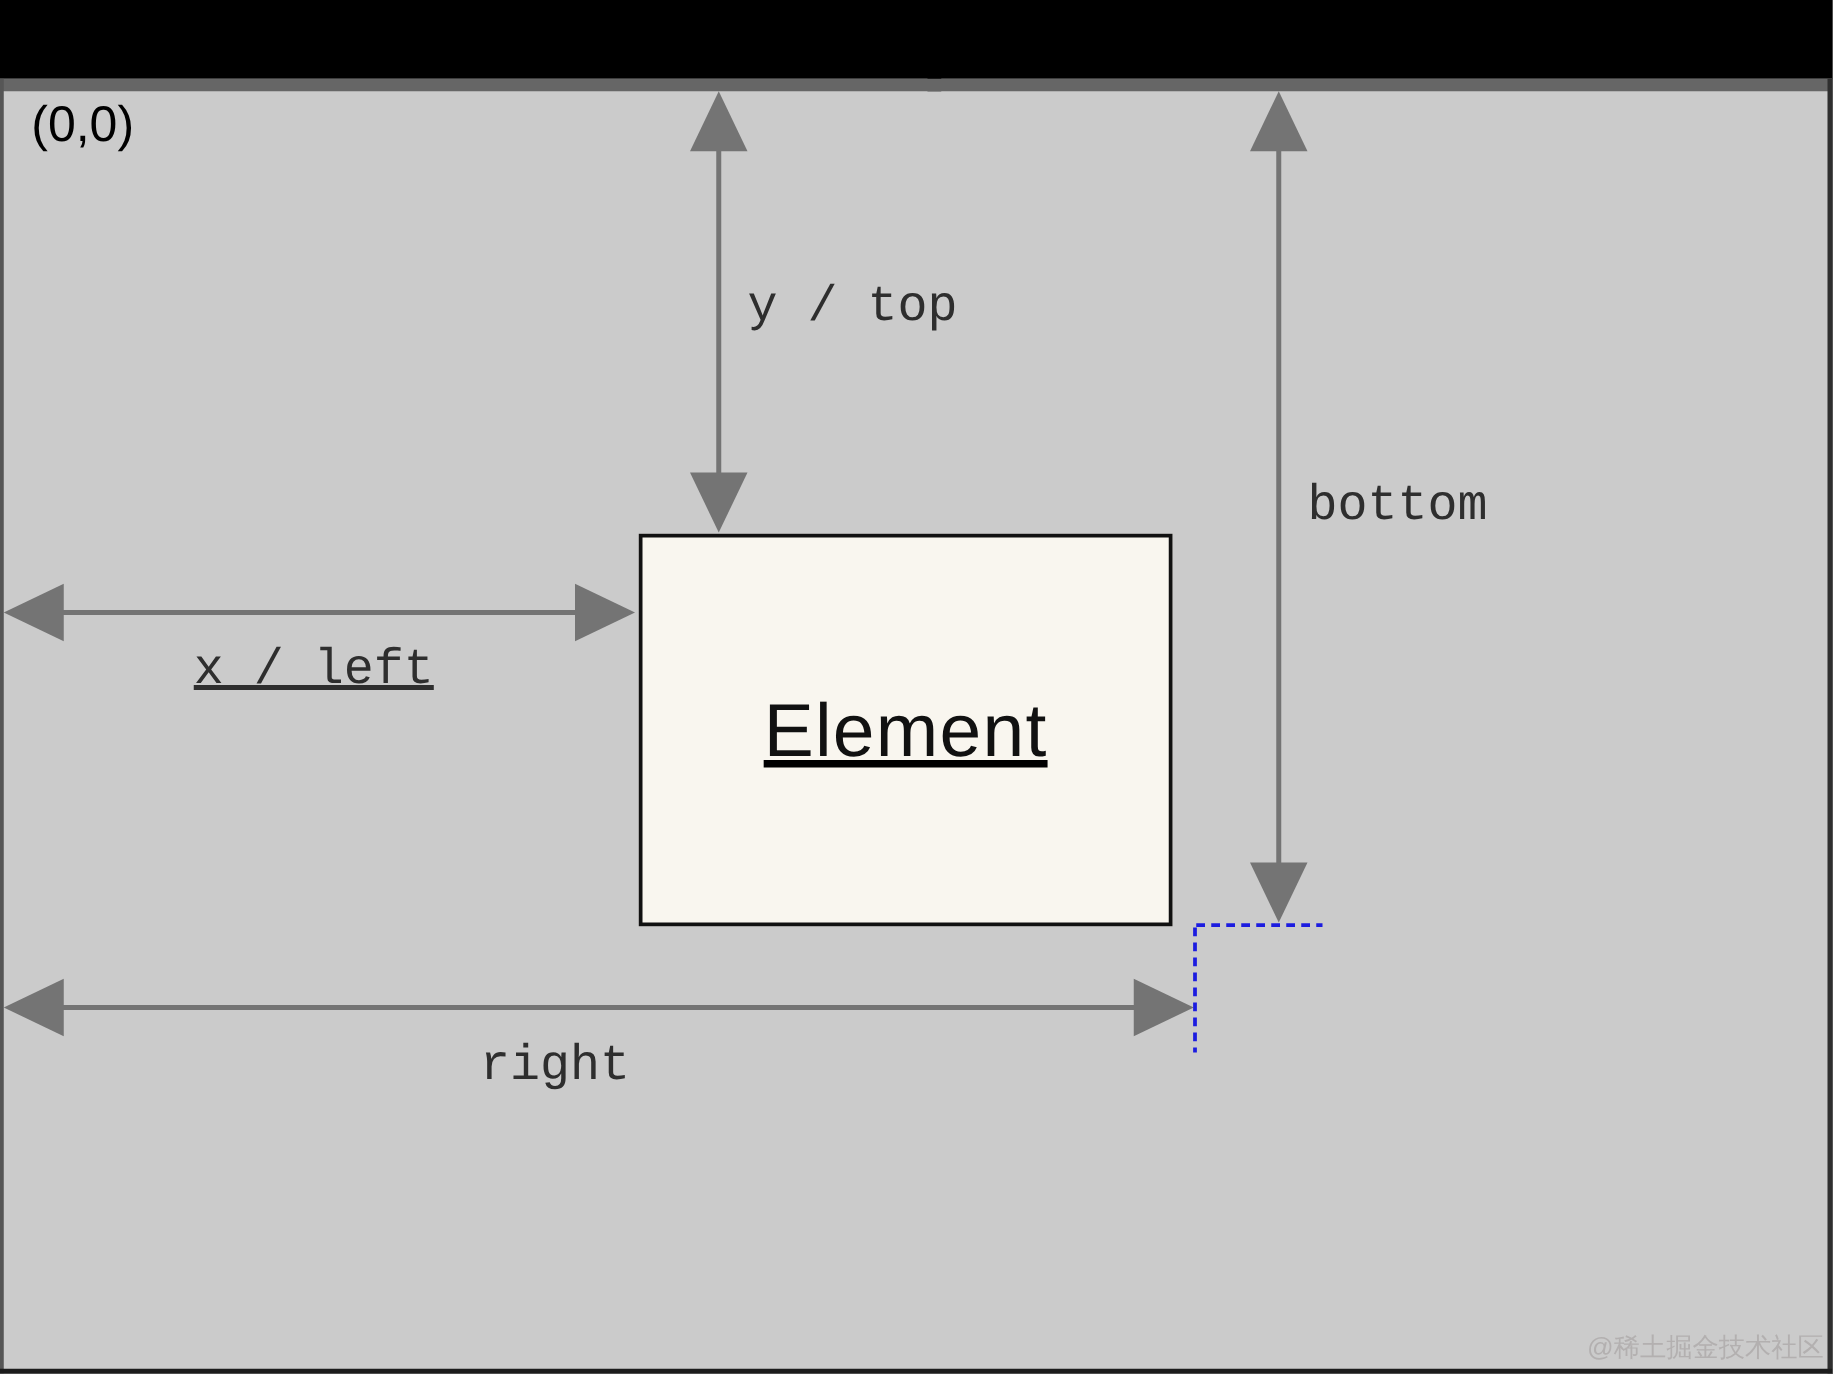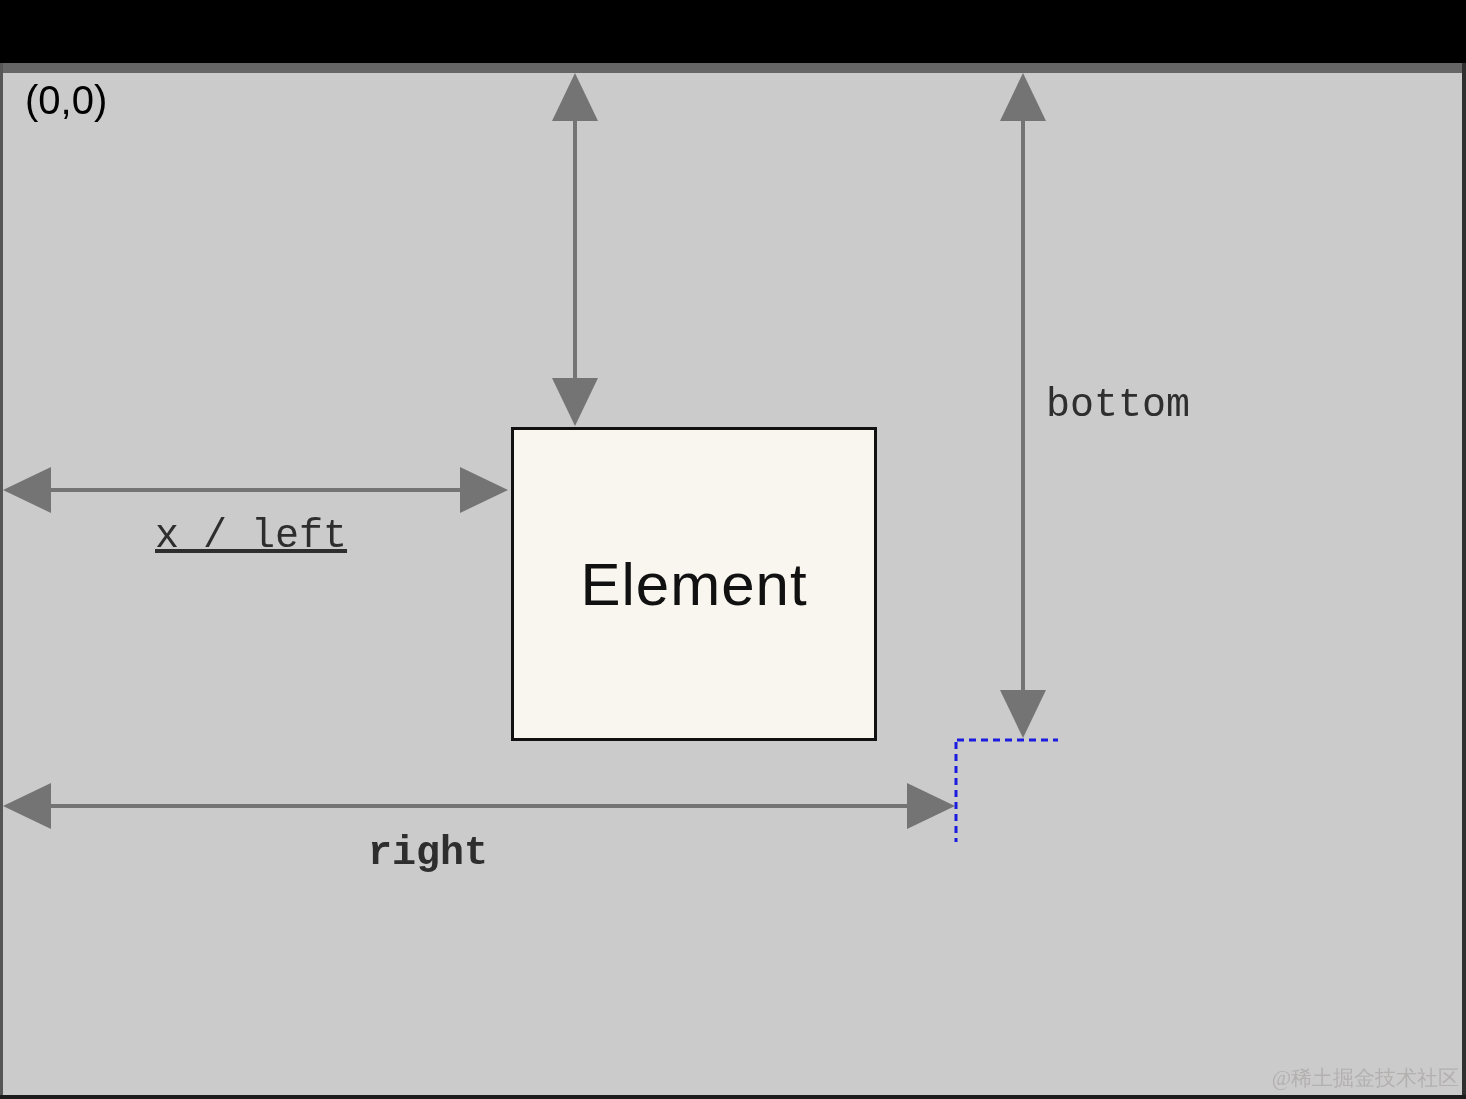--- a/index.html
+++ b/index.html
@@ -54,39 +54,39 @@
   .mono-label {
     position: absolute;
     font-family: "Liberation Mono", "DejaVu Sans Mono", monospace;
     font-size: 40px;
     color: #2e2e2e;
     white-space: pre;
   }
   .label-ytop   { left: 598px; top: 224px; }
   .label-xleft  { left: 155px; top: 514px; text-decoration: underline; }
   .label-bottom { left: 1046px; top: 383px; }
-  .label-right  { left: 368px; top: 831px; font-weight: bold; }
+  .label-right  { left: 384px; top: 831px; }
   .element-box {
     position: absolute; left: 511px; top: 427px;
-    width: 366px; height: 314px;
+    width: 427px; height: 314px;
     box-sizing: border-box;
     background: #f9f6ef;
     border: 3px solid #111111;
-    display: flex; align-items: center; justify-content: center;
+    display: flex; align-items: center; justify-content: center; text-decoration: underline;
   }
   .element-label {
     font-size: 60px;
     color: #111111;
     letter-spacing: 1px;
   }
   .watermark {
     position: absolute; right: 7px; bottom: 7px;
     font-size: 21px;
     color: #b3b0b0;
-    font-family: Liberation Serif, serif;
+    font-family: Liberation Sans, sans-serif;
   }
 </style>
 </head>
 <body>
 
 <div class="stage">
 
   <div class="top-bar"></div>
   <div class="top-notch"></div>
   <div class="top-strip"></div>
@@ -121,20 +121,21 @@
       <polygon points="3,806 51,783 51,829"></polygon>
       <polygon points="955,806 907,783 907,829"></polygon>
     </g>
 
     <g stroke="#1c1ce0" stroke-width="3" stroke-dasharray="7 5" fill="none">
       <line x1="957" y1="740" x2="1058" y2="740"></line>
       <line x1="956" y1="742" x2="956" y2="842"></line>
     </g>
   </svg>
 
+  <div class="mono-label label-ytop">y / top</div>
   <div class="mono-label label-xleft">x / left</div>
   <div class="mono-label label-bottom">bottom</div>
   <div class="mono-label label-right">right</div>
 
   <div class="element-box">
     <span class="element-label">Element</span>
   </div>
 
   <div class="watermark">@稀土掘金技术社区</div>
 

